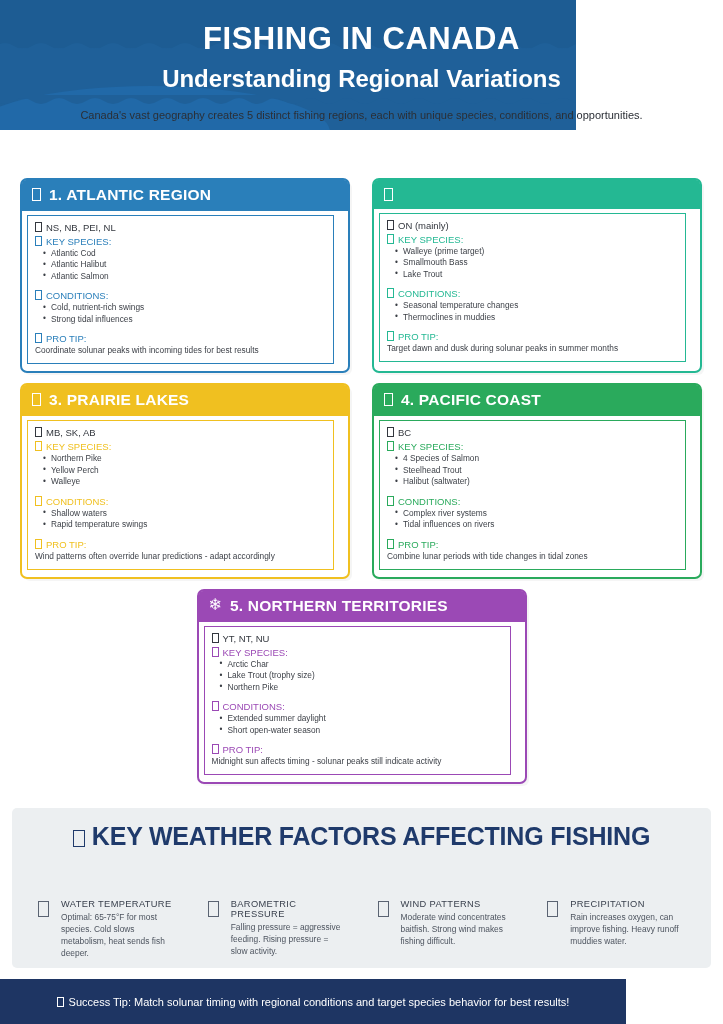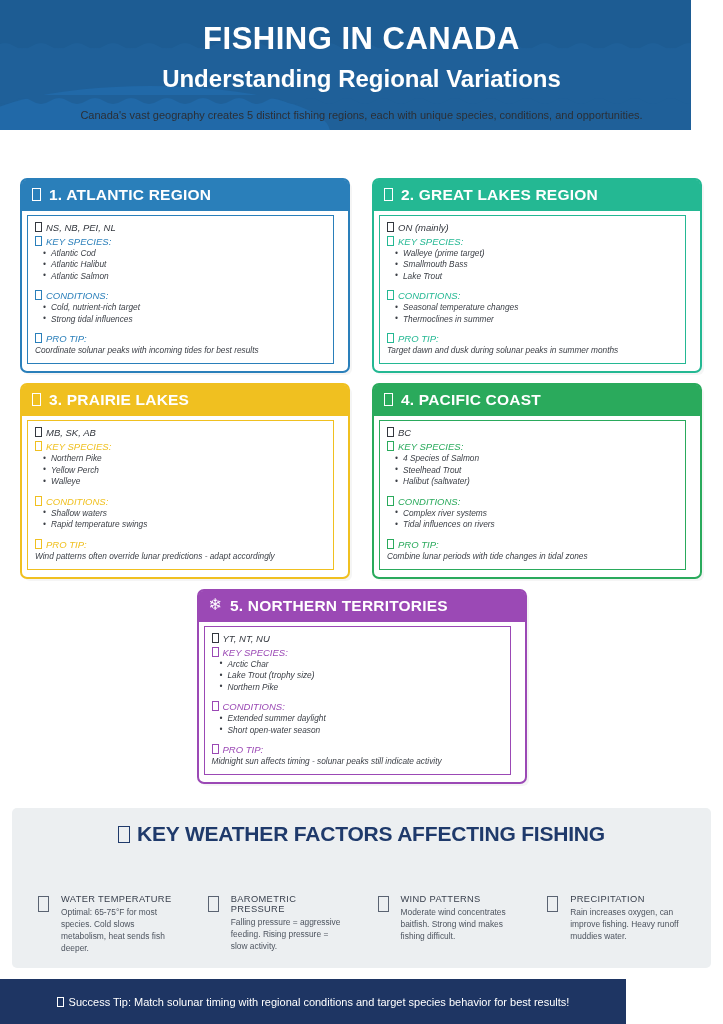--- a/index.html
+++ b/index.html
@@ -15,21 +15,21 @@
   .page {
     position: relative;
     width: 723px;
     height: 1024px;
     background: #ffffff;
   }
 
   
   .header {
     position: relative;
-    width: 691px;
+    width: 576px;
     height: 130px;
     background: #1f6099;
     overflow: hidden;
   }
   .header-wave-dark {
     position: absolute;
     left: 0; top: 0;
     width: 723px;
     height: 48px;
     background: #1d5c93;
@@ -132,21 +132,20 @@
     color: #ffffff;
     font-size: 15.5px;
     font-weight: bold;
     letter-spacing: 0.2px;
   }
   .card-body {
     margin: 4px 14px 7px 5px;
     border: 1.5px solid var(--accent);
     padding: 6px 19px 7px 7px;
     min-height: 122px;
-    font-style: italic;
   }
   .prov {
     font-size: 9.5px;
     color: #33373e;
     margin-bottom: 3px;
     display: flex;
     align-items: center;
     gap: 4px;
   }
   .sec-label {
@@ -191,21 +190,21 @@
     top: 808px;
     width: 699px;
     height: 160px;
     background: #eceff1;
     border-radius: 5px;
     padding: 14px 26px 0 26px;
   }
   .weather-title {
     text-align: center;
     color: #1f3a6b;
-    font-size: 21px;
+    font-size: 25px;
     font-weight: bold;
     letter-spacing: -0.2px;
     margin-bottom: 26px;
     display: flex;
     align-items: center;
     justify-content: center;
     gap: 7px;
   }
   .weather-grid {
     display: grid;
@@ -308,36 +307,35 @@
             <li>Atlantic Cod</li>
             <li>Atlantic Halibut</li>
             <li>Atlantic Salmon</li>
           </ul>
           <div class="gap"></div>
           <div class="sec-label">
             <span><span class="tofu sm"></span></span>
             <span>CONDITIONS:</span>
           </div>
           <ul class="sec-list">
-            <li>Cold, nutrient-rich target</li>
+            <li>Cold, nutrient-rich swings</li>
             <li>Strong tidal influences</li>
           </ul>
           <div class="gap"></div>
           <div class="sec-label">
             <span><span class="tofu sm"></span></span>
             <span>PRO TIP:</span>
           </div>
           <div class="protip-text">Coordinate solunar peaks with incoming tides for best results</div>
         </div>
       </div>
 
       <div class="card" style="--accent:#24b893; --accentText:#24b893;">
         <div class="card-head">
           <span class="card-head-icon"><span class="tofu"></span></span>
-          <span class="card-title">2. GREAT LAKES REGION</span>
         </div>
         <div class="card-body">
           <div class="prov">
             <span><span class="tofu sm"></span></span>
             <span>ON (mainly)</span>
           </div>
           <div class="sec-label">
             <span><span class="tofu sm"></span></span>
             <span>KEY SPECIES:</span>
           </div>
@@ -346,21 +344,21 @@
             <li>Smallmouth Bass</li>
             <li>Lake Trout</li>
           </ul>
           <div class="gap"></div>
           <div class="sec-label">
             <span><span class="tofu sm"></span></span>
             <span>CONDITIONS:</span>
           </div>
           <ul class="sec-list">
             <li>Seasonal temperature changes</li>
-            <li>Thermoclines in summer</li>
+            <li>Thermoclines in muddies</li>
           </ul>
           <div class="gap"></div>
           <div class="sec-label">
             <span><span class="tofu sm"></span></span>
             <span>PRO TIP:</span>
           </div>
           <div class="protip-text">Target dawn and dusk during solunar peaks in summer months</div>
         </div>
       </div>
 

